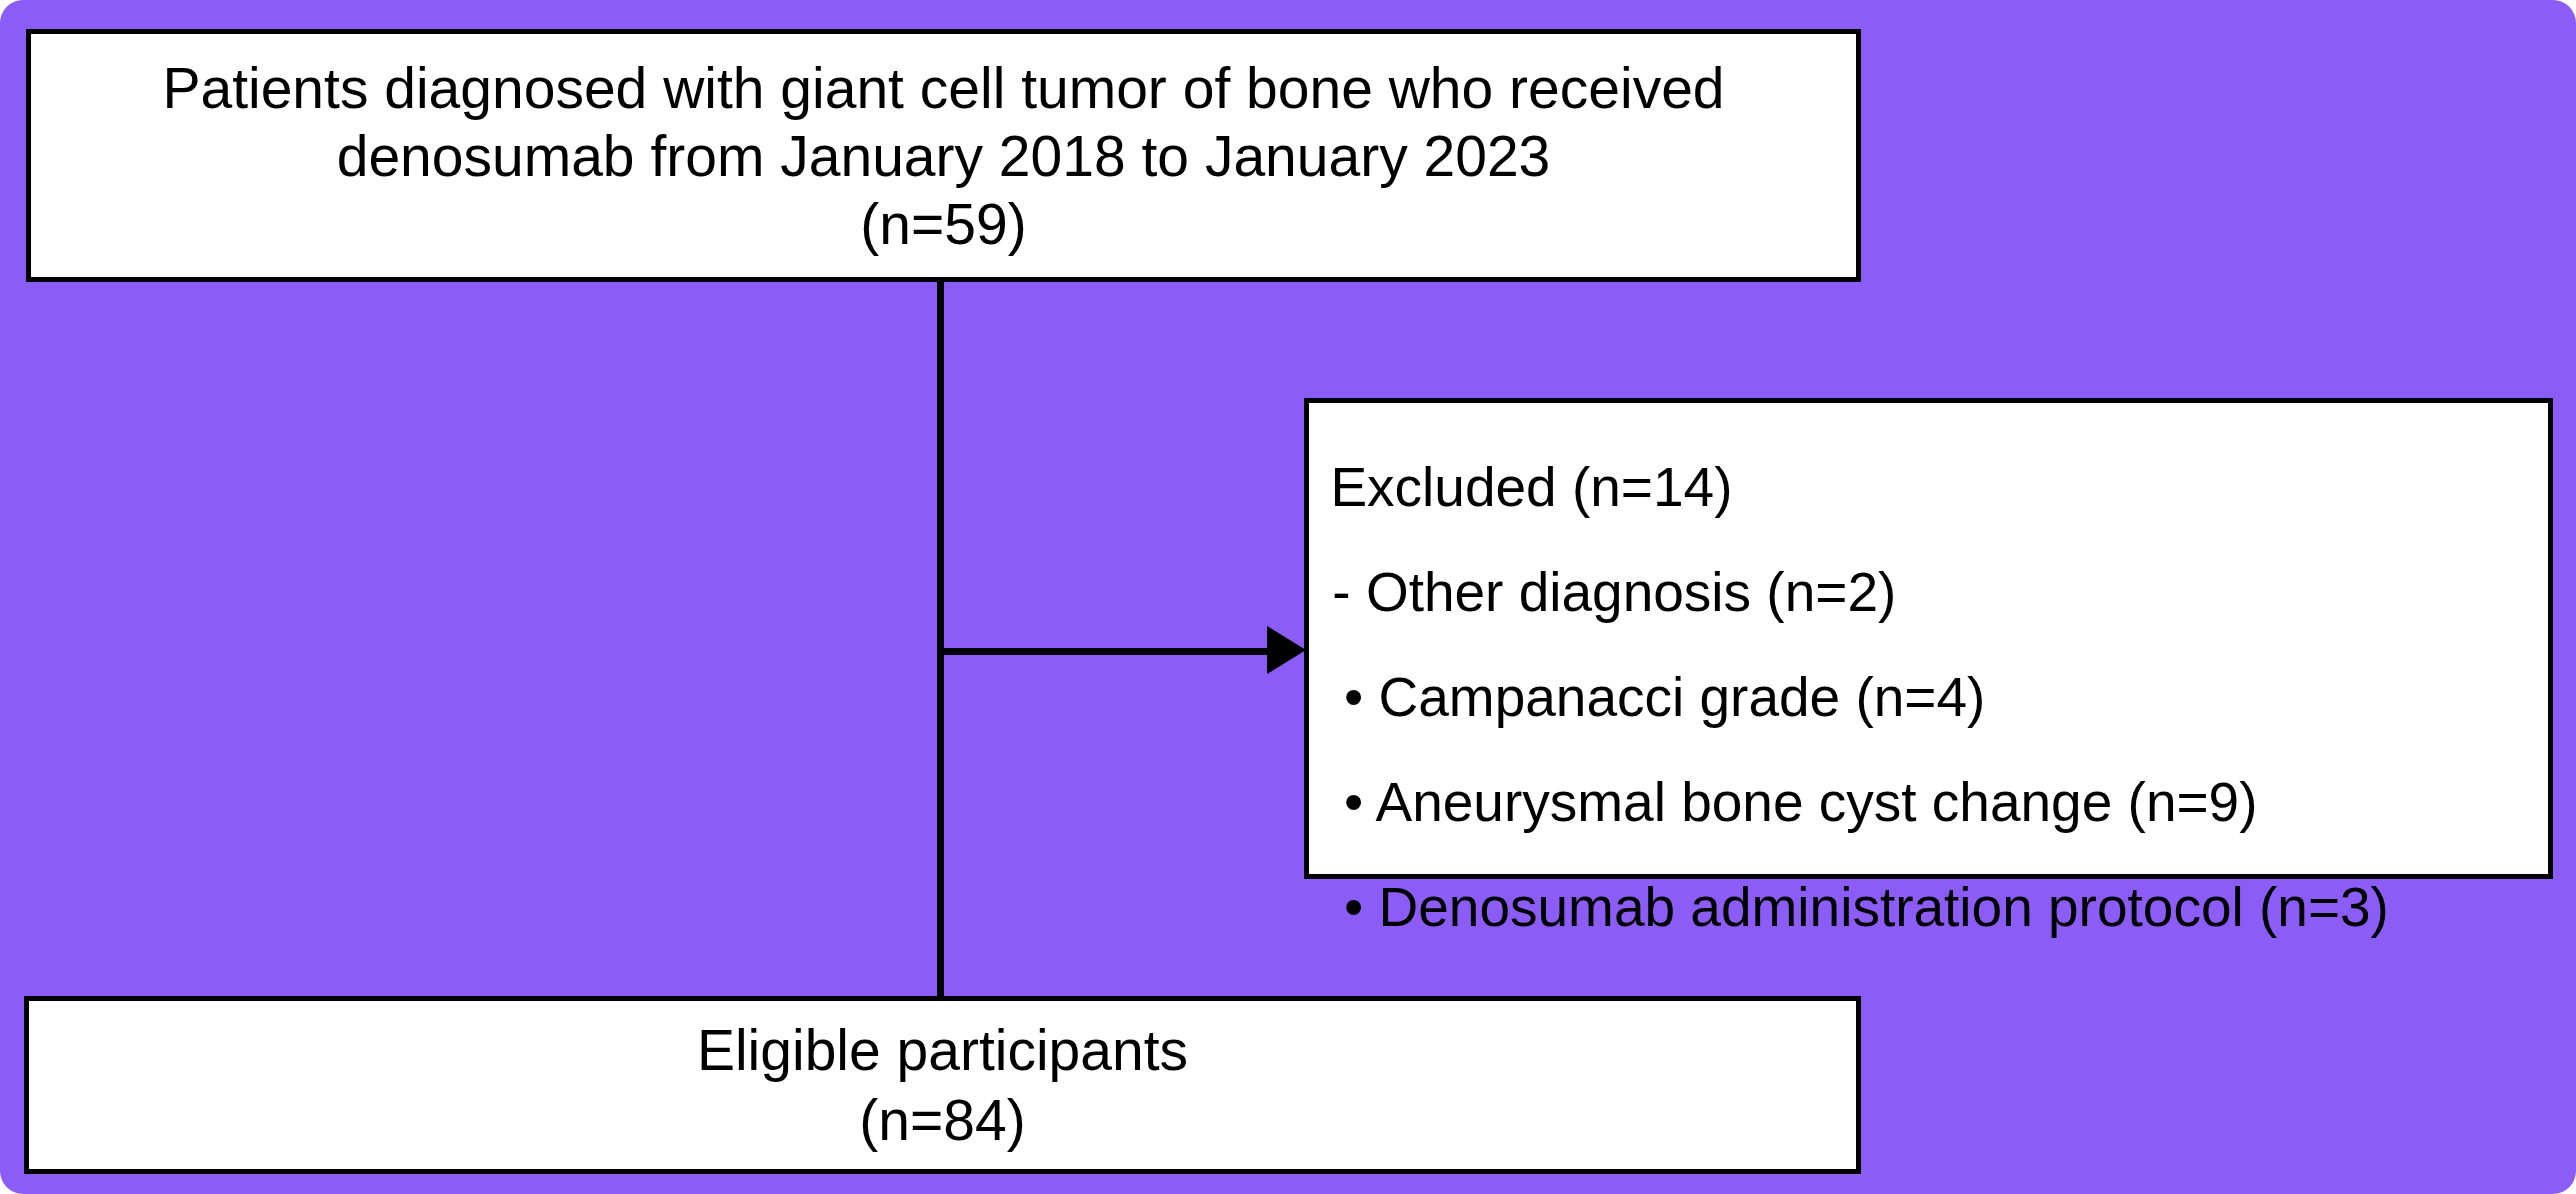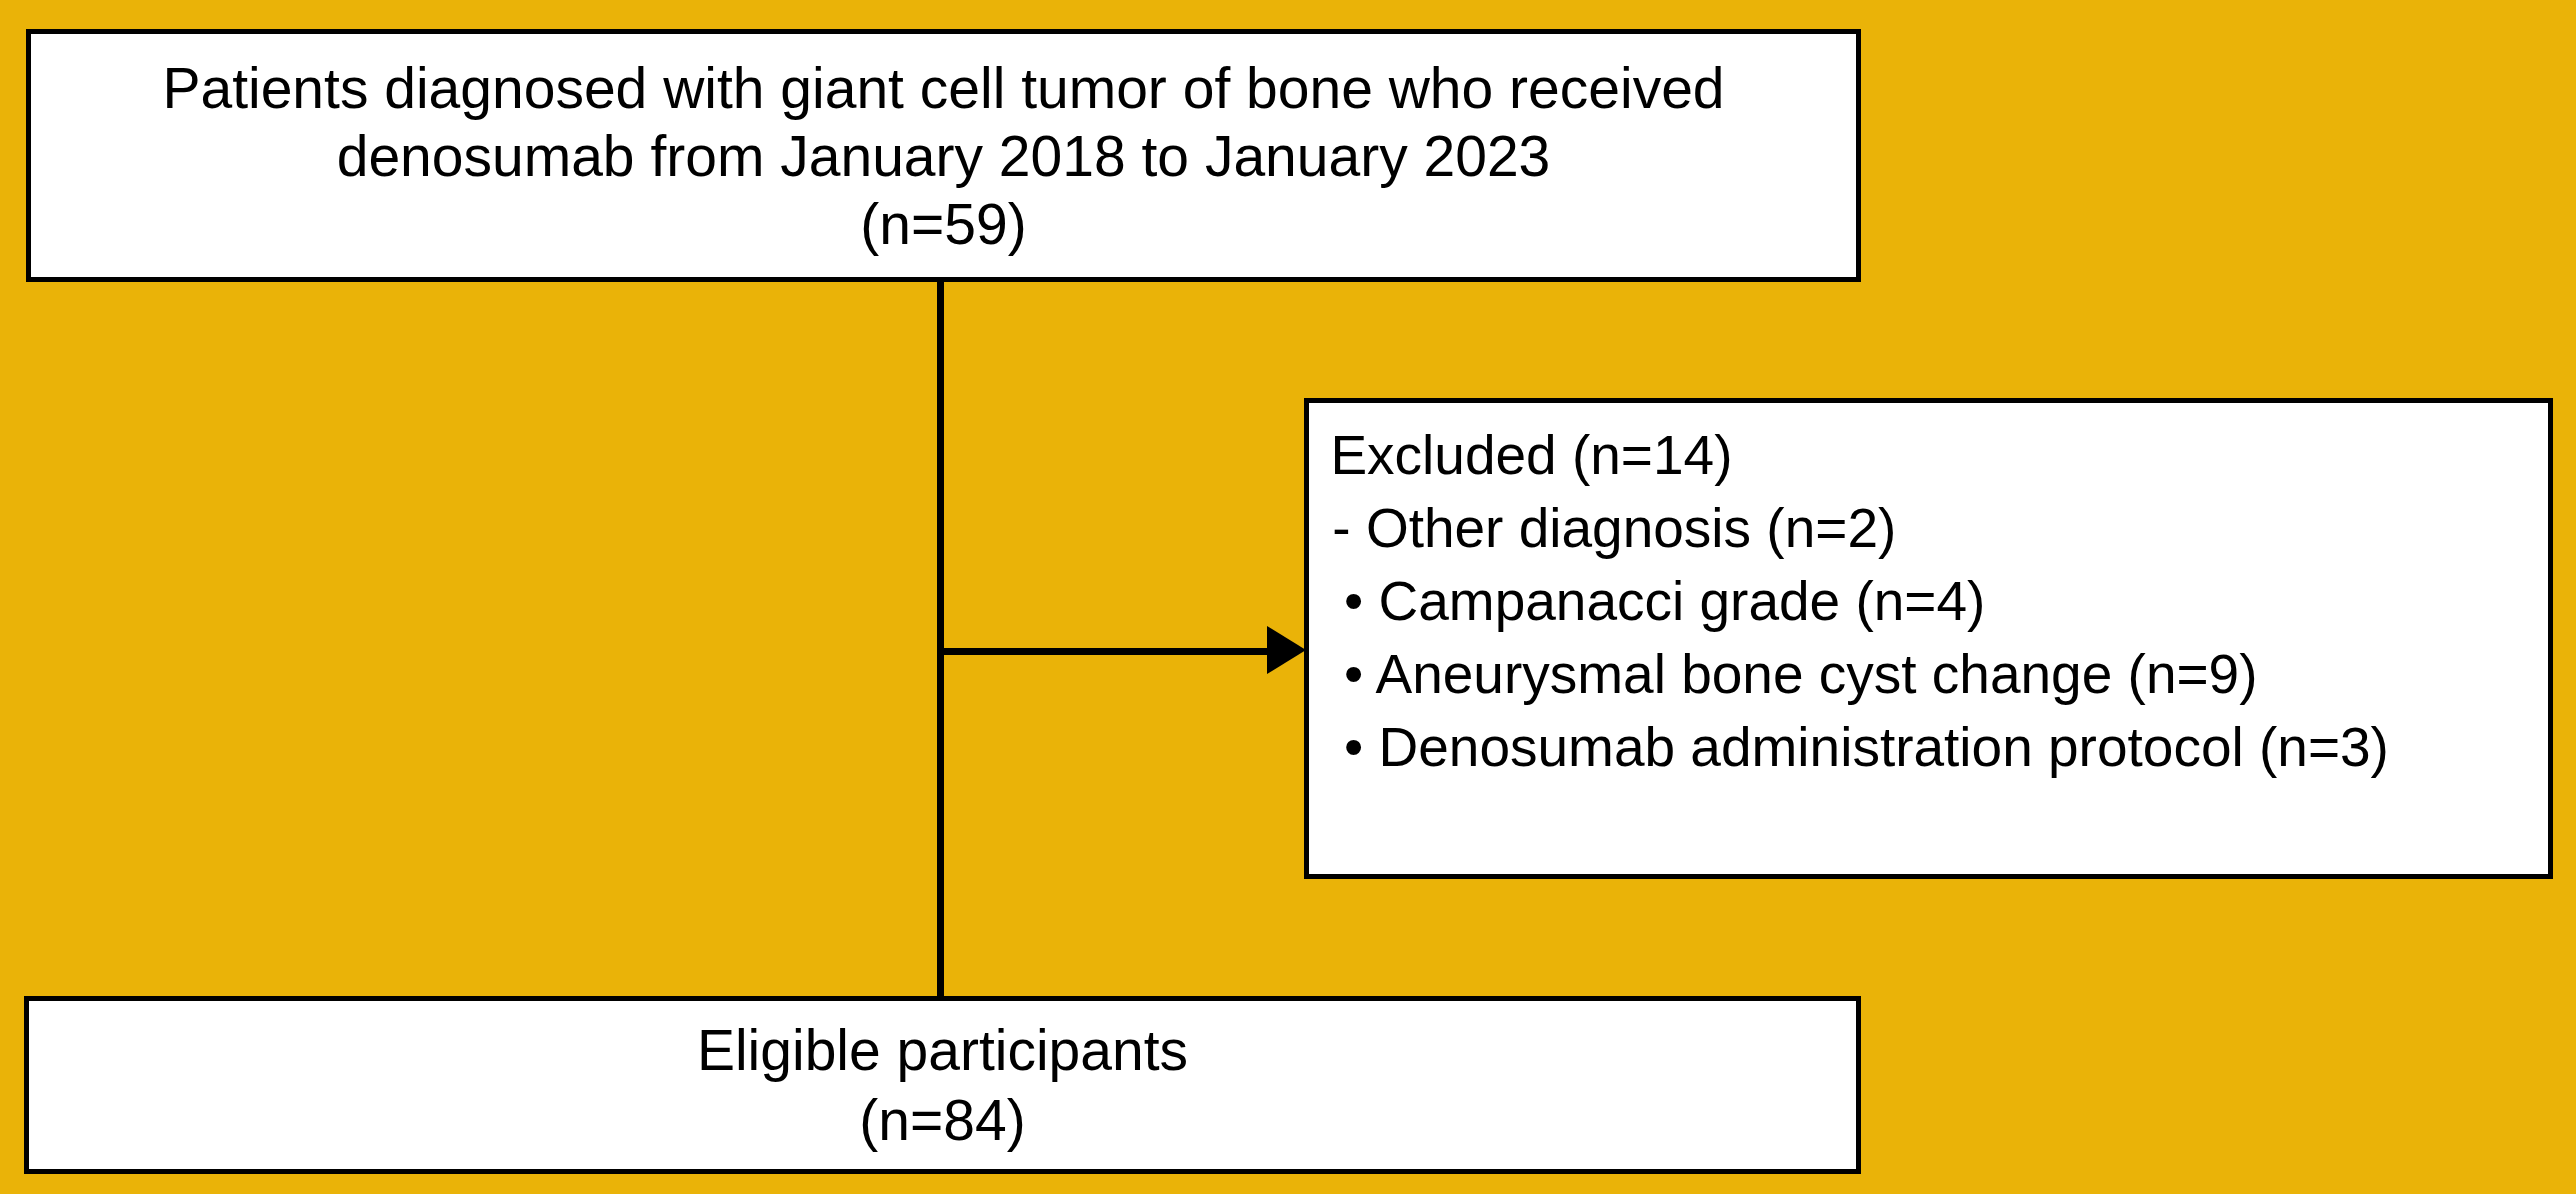--- a/index.html
+++ b/index.html
@@ -5,24 +5,25 @@
 <style>
   html, body {
     margin: 0;
     padding: 0;
     background: #ffffff;
   }
   #canvas {
     position: relative;
     width: 2576px;
     height: 1194px;
-    background: #eab308;
+    background: #8b5cf6;
     font-family: "Liberation Sans", sans-serif;
     color: #000000;
     overflow: hidden;
+    border-radius: 23px;
   }
 
   .flow-box {
     position: absolute;
     box-sizing: border-box;
     border: 5.8px solid #000000;
     background: #ffffff;
   }
 
   
@@ -52,20 +53,21 @@
     padding: 15.6px 0 0 21.4px;
     display: flex;
     flex-direction: column;
     justify-content: flex-start;
   }
   #box-excluded .line {
     font-size: 55px;
     line-height: 73px;
     text-align: left;
     white-space: nowrap;
+    margin-top: 32px;
   }
   #box-excluded .line.dash {
     padding-left: 1.9px;
   }
   #box-excluded .line.bullet {
     padding-left: 13.6px;
   }
 
   
   #box-eligible {

